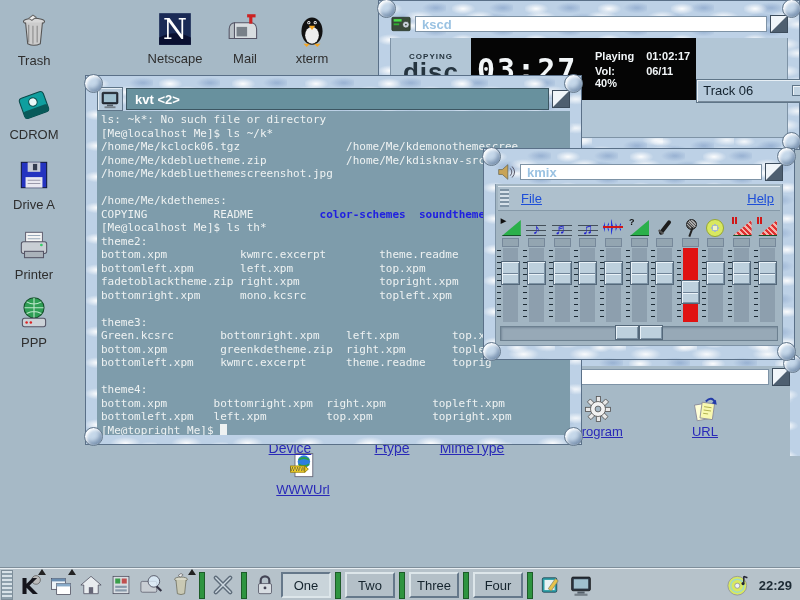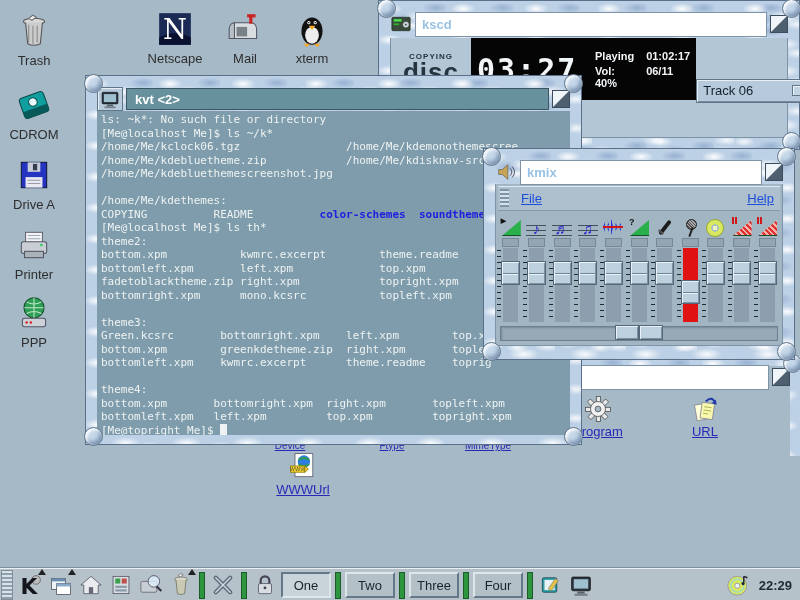--- a/index.html
+++ b/index.html
@@ -18,21 +18,21 @@
       radial-gradient(ellipse 20px 8px at 90% 80%, rgba(255,255,255,.8), rgba(255,255,255,0) 70%);
     background-size:73px 31px,61px 27px,83px 29px,67px 23px,89px 33px,71px 29px;
   }
   .win{position:absolute;border:1px solid #5a7088;padding:11px;box-sizing:border-box;}
   .knob{position:absolute;width:17px;height:17px;border-radius:50%;border:1px solid #64788c;
         background:#c6d8ea;z-index:3;
         box-shadow:inset 2px 2px 3px rgba(255,255,255,.95), inset -2px -3px 4px rgba(104,130,162,.8);}
   .knob.tl{left:-2px;top:-2px}.knob.tr{right:-2px;top:-2px}
   .knob.bl{left:-2px;bottom:-2px}.knob.br{right:-2px;bottom:-2px}
   .tbar{display:flex;align-items:center;height:24px;gap:3px;}
-  .tfield{flex:1;background:#ffffff;height:25px;border:1px solid #7e93a6;color:#9ac2e2;
+  .tfield{flex:1;background:#ffffff;height:16px;border:1px solid #7e93a6;color:#9ac2e2;
           font-weight:bold;font-size:13px;display:flex;align-items:center;padding:0 6px;box-sizing:border-box;}
   .maxbtn{width:18px;height:18px;border:1px solid #3c4c5c;box-sizing:border-box;
           background:linear-gradient(135deg,#f0f5f9 0 48%,#4e5f70 52% 100%);}
   .ticon{width:22px;height:22px;flex:0 0 22px;}
   
   .dicon{position:absolute;width:64px;text-align:center;color:#2e2e2e;font-size:13px;}
   .dicon .ig{width:38px;height:38px;margin:0 auto;display:block;}
   .dicon .lbl{display:block;margin-top:3px;white-space:nowrap;}
   
   #kscd{left:378px;top:0;width:422px;height:150px;z-index:2;}
@@ -127,21 +127,21 @@
   .cdic{width:16px;height:16px;border-radius:50%;border:1px solid #98a830;
         background:radial-gradient(circle,#eef4c8 0 20%,#a6b9c6 20% 33%,#d8e860 33% 100%);}
   
   #kfm{left:556px;top:356px;width:244px;height:100px;z-index:1;padding:10px 10px 0 0;box-sizing:border-box;position:absolute;}
   .kfminner{background:#a6b9c6;height:100%;display:flex;flex-direction:column;}
   .kfmbar{display:flex;align-items:center;height:22px;gap:3px;}
   .kfmface{flex:1;position:relative;}
   .fitem{position:absolute;width:70px;text-align:center;font-size:13px;}
   .fitem .ig{width:30px;height:30px;margin:0 auto;display:block;}
   .flbl{color:#2929b8;text-decoration:underline;white-space:nowrap;}
-  .floatlbl{position:absolute;z-index:1;font-size:10px;text-align:center;width:80px;}
+  .floatlbl{position:absolute;z-index:1;font-size:14px;text-align:center;width:80px;}
   
   #taskbar{position:absolute;left:0;top:568px;width:800px;height:32px;background:#b6c2ca;z-index:10;
            border-top:1px solid #e8eef2;box-shadow:0 -1px 0 #7e8e9a;display:flex;align-items:center;}
   .tbhandle{width:10px;height:28px;margin:0 3px 0 1px;
             background:repeating-linear-gradient(180deg,#d8e2e8 0 2px,#8ea0ac 2px 4px);border:1px solid #7e8e9a;}
   .tbicon{width:26px;height:26px;margin:0 2px;position:relative;flex:0 0 26px;}
   .tbicon .up{position:absolute;right:-2px;top:-3px;width:0;height:0;
               border-left:4px solid transparent;border-right:4px solid transparent;border-bottom:6px solid #222;}
   .gsep{width:4px;height:25px;background:#2e9440;border:1px solid #1c5c28;margin:0 3px;}
   .pagerbtn{width:50px;height:26px;margin:0 1px;font-size:13px;color:#15242e;
@@ -269,21 +269,21 @@
               </g>
               <path d="M19 9 q7 -7 11 1" fill="none" stroke="#223aa8" stroke-width="2.5"></path>
               <path d="M31 7 l1 6 -6 -2 z" fill="#223aa8"></path>
             </svg></span><span class="flbl">URL</span></div>
       </div>
   </div>
 </div>
 <div id="kfm-floats">
     <div class="floatlbl" style="left: 250px; top: 440px;"><span class="flbl">Device</span></div>
     <div class="floatlbl" style="left: 352px; top: 440px;"><span class="flbl">Ftype</span></div>
-    <div class="floatlbl" style="left: 448px; top: 440px;"><span class="flbl">MimeType</span></div>
+    <div class="floatlbl" style="left: 432px; top: 440px;"><span class="flbl">MimeType</span></div>
     <div class="fitem" style="left: 268px; top: 450px;"><span class="ig" style="width: 32px; height: 32px;"><svg viewBox="0 0 36 36" width="100%" height="100%">
           <rect x="9" y="4" width="20" height="26" fill="#ffffff" stroke="#667"></rect>
           <circle cx="19" cy="13" r="7" fill="#2d7de0"></circle>
           <path d="M13 11 q6 -4 12 0 M13 16 q6 4 12 0" stroke="#2a9e4a" fill="none" stroke-width="2"></path>
           <rect x="4" y="18" width="16" height="7" fill="#f2d22e" stroke="#998008"></rect>
           <text x="12" y="24" font-size="6" font-family="DejaVu Sans, sans-serif" text-anchor="middle" fill="#554">WWW</text>
           <path d="M20 18 l4 3.5 -4 3.5 z" fill="#f2d22e" stroke="#998008"></path>
         </svg></span><span class="flbl">WWWUrl</span></div>
   </div>
 

